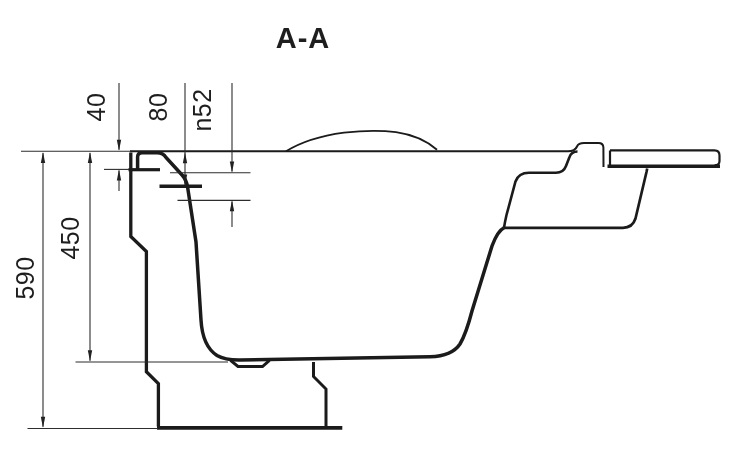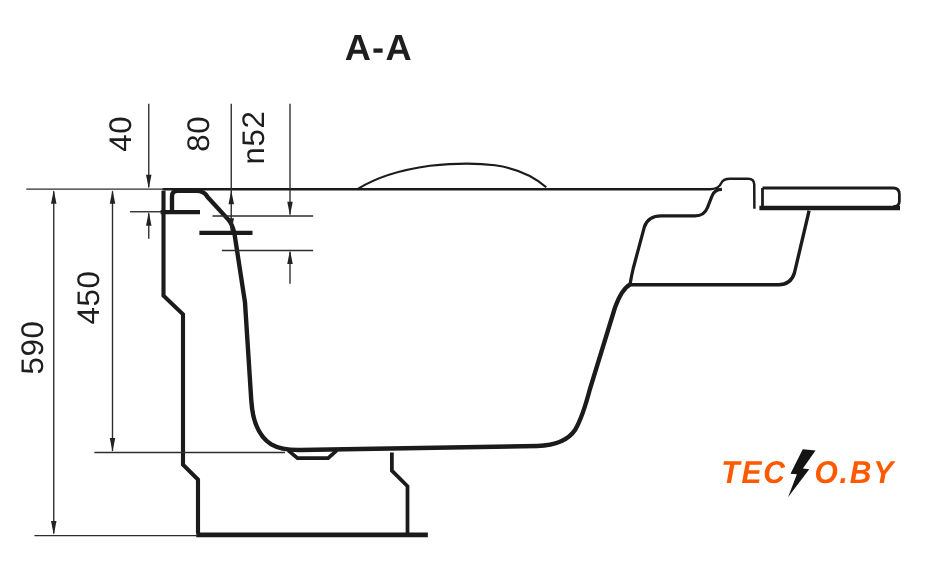--- a/index.html
+++ b/index.html
@@ -94,21 +94,14 @@
     </g>
 
     <text class="dim-text" transform="translate(104.5,107) rotate(-90)" text-anchor="middle">40</text>
     <text class="dim-text" transform="translate(167,107) rotate(-90)" text-anchor="middle">80</text>
     <text class="dim-text" transform="translate(211,110) rotate(-90)" text-anchor="middle">n52</text>
     <text class="dim-text" transform="translate(79,238) rotate(-90)" text-anchor="middle">450</text>
     <text class="dim-text" transform="translate(34,278) rotate(-90)" text-anchor="middle">590</text>
   </svg>
 
   
-  <div class="logo">
-    <span class="logo-word">TEC</span>
-    <svg class="logo-bolt" width="24" height="42" viewBox="0 0 28 46">
-      <polygon points="13,0 25,0 15,18 21,18 4,46 10,24 4,24" fill="#141414" transform="rotate(6 14 23)"></polygon>
-    </svg>
-    <span class="logo-word">O.BY</span>
-  </div>
 
 </div>
 
 </body></html>

